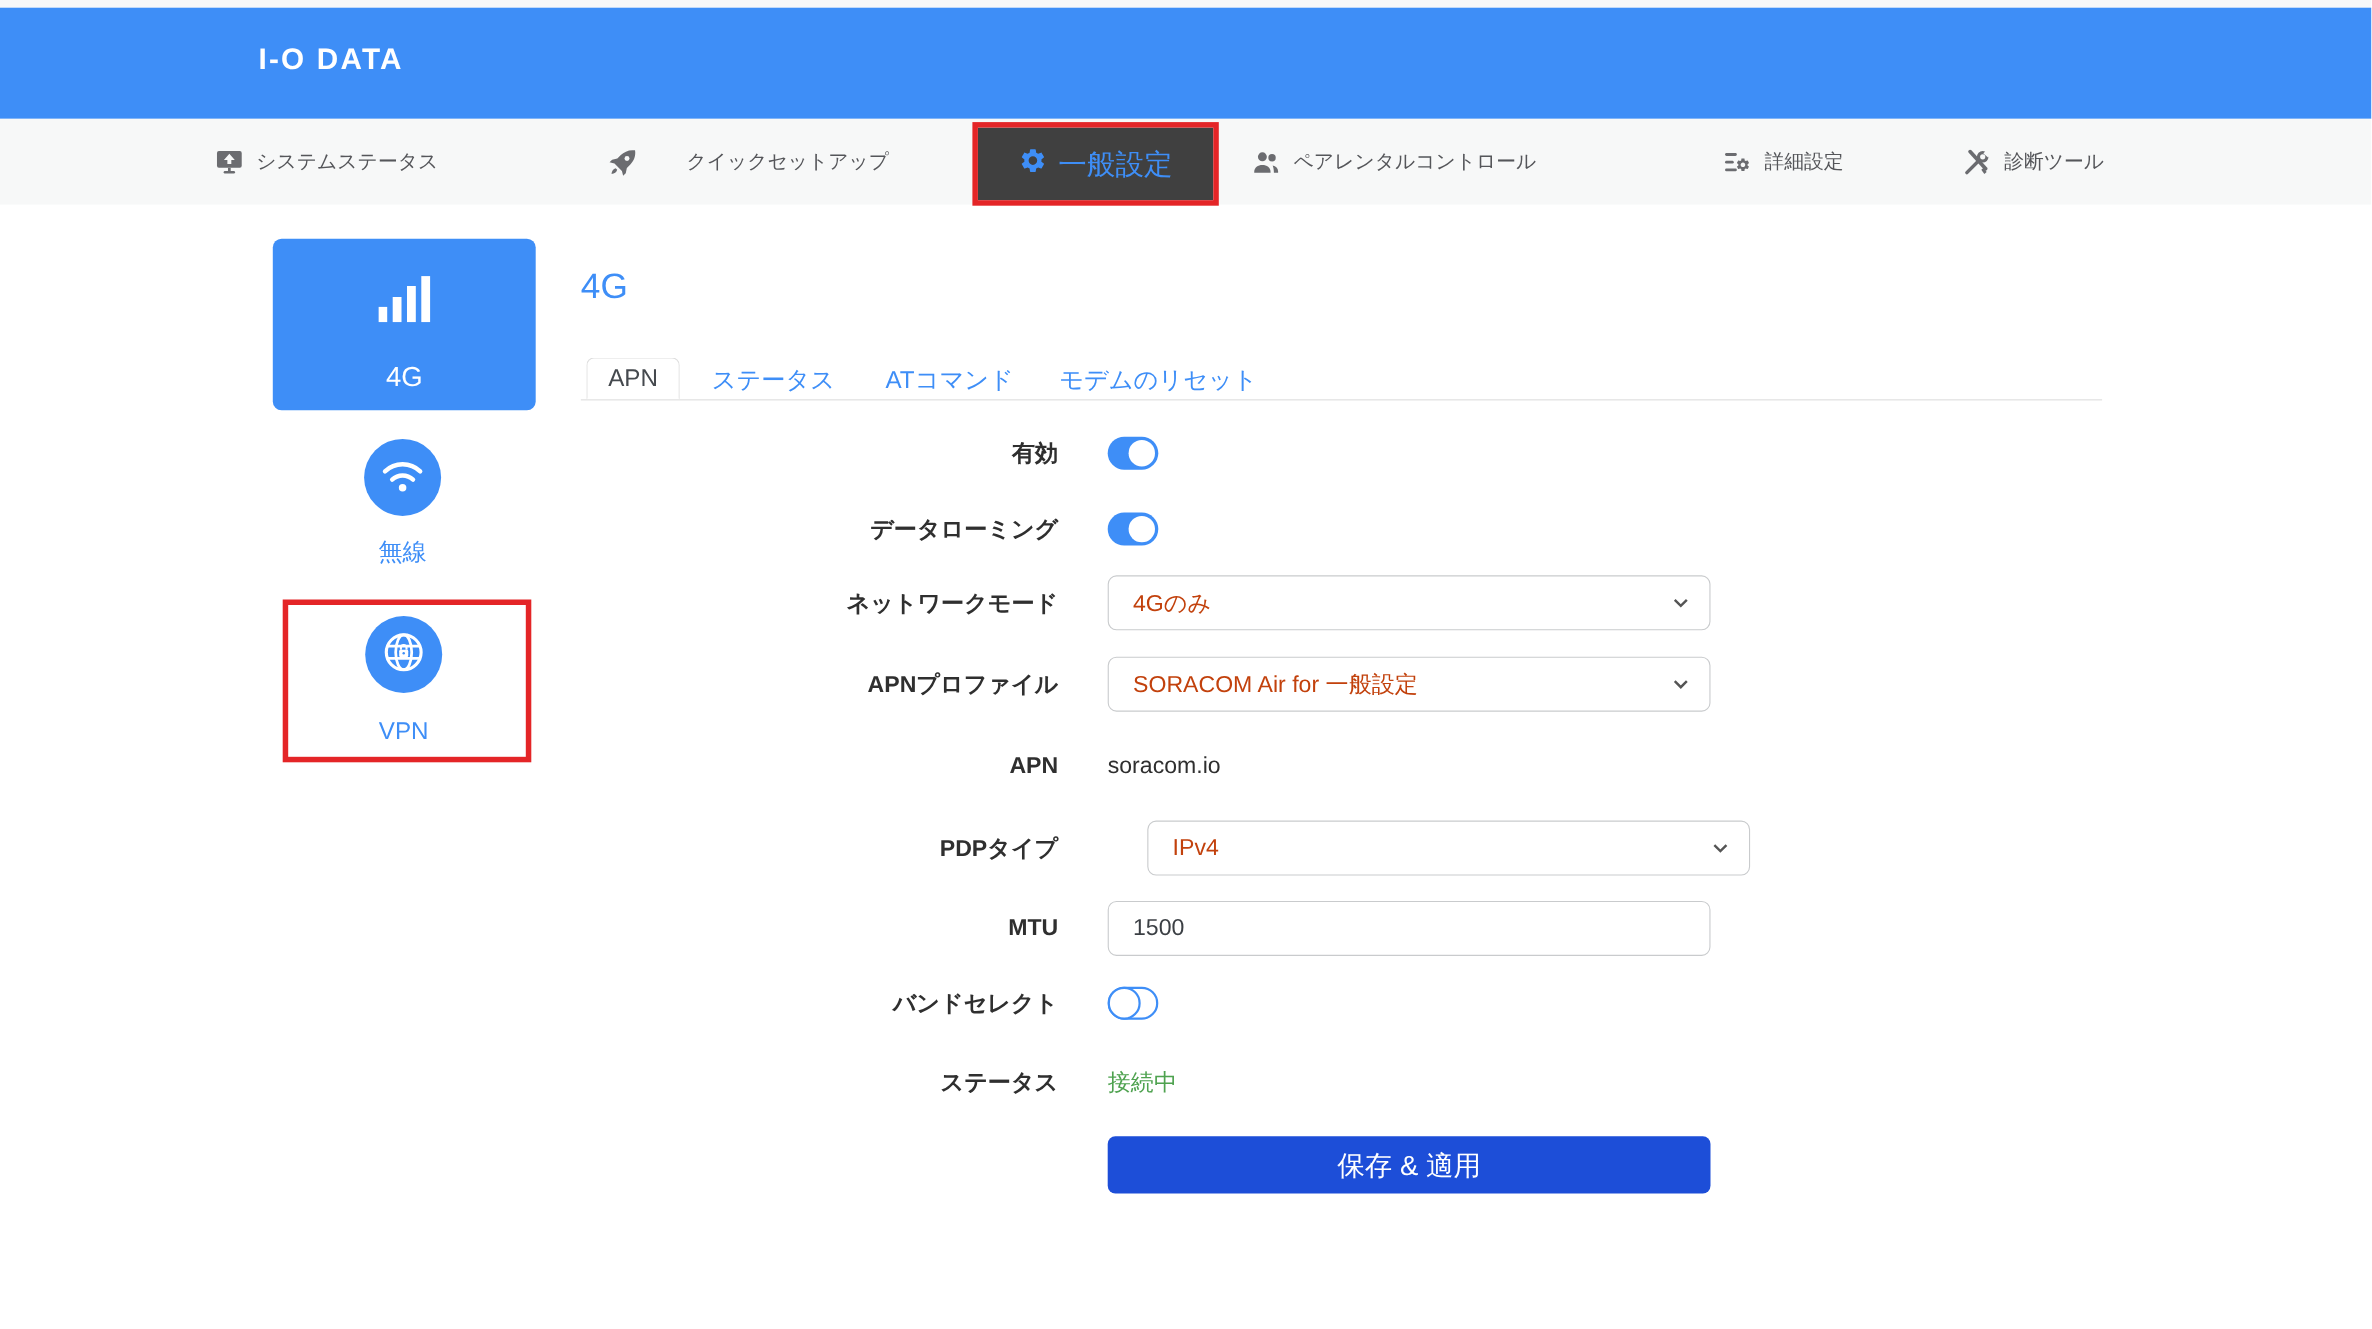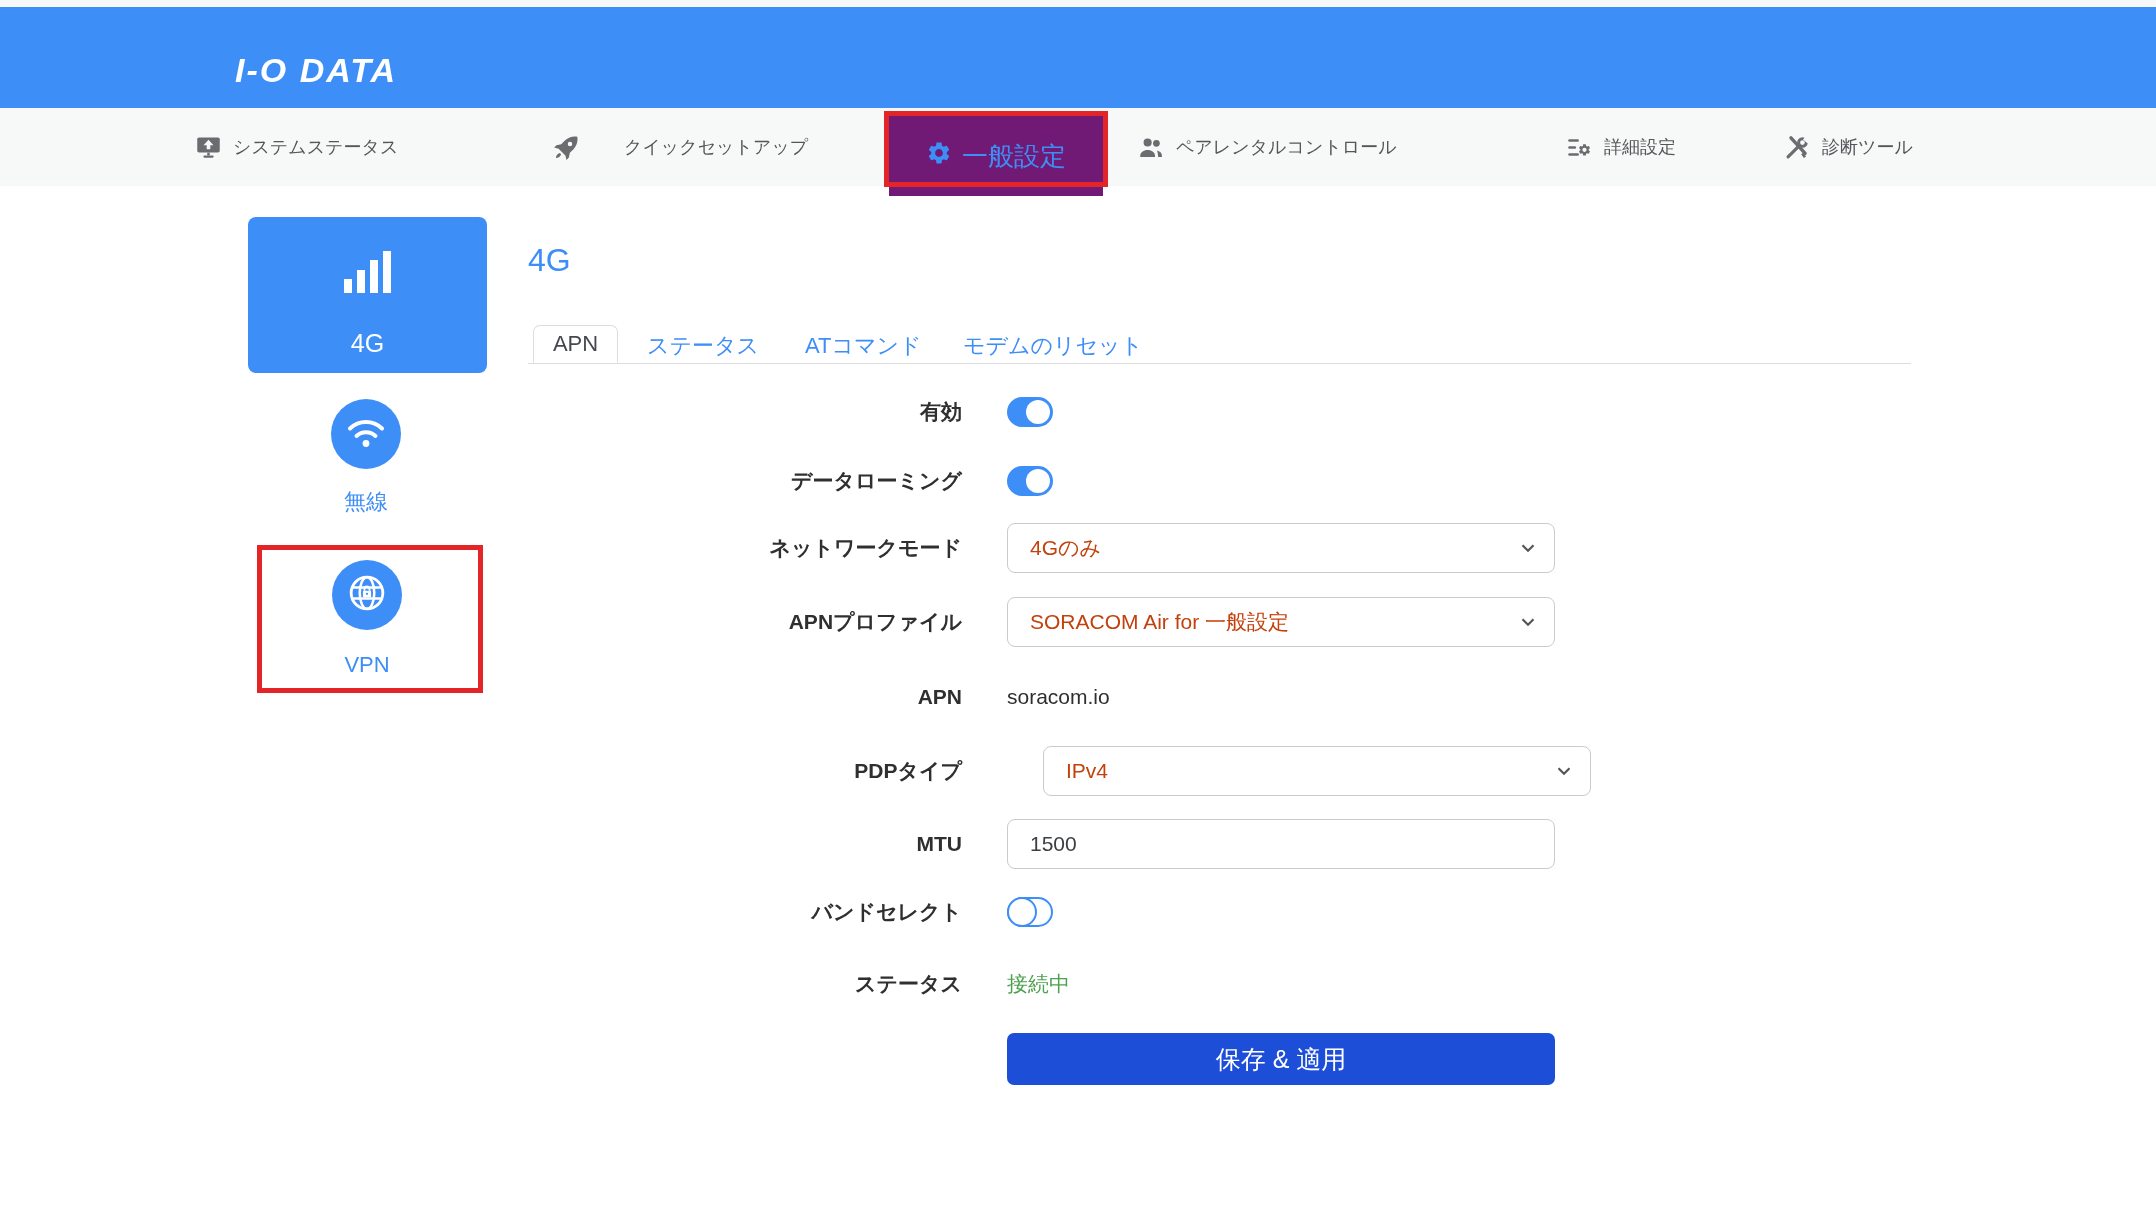--- a/index.html
+++ b/index.html
@@ -2,28 +2,28 @@
 <html><head>
 <meta charset="utf-8">
 <style>
   html,body{margin:0;padding:0;background:#fff;}
   #canvas{position:relative;width:2156px;height:1208px;background:#ffffff;overflow:hidden;
           font-family:"Liberation Sans","DejaVu Sans",sans-serif;color:#333;}
   
   .top-strip{position:absolute;left:0;top:0;width:2156px;height:7px;background:#f7f8f9;}
   
   .header{position:absolute;left:0;top:7px;width:2156px;height:101px;background:#3E8EF7;}
-  .logo{position:absolute;left:235px;top:44px;font-size:34px;font-weight:800;color:#ffffff;
-        letter-spacing:2px;font-style:italic;}
+  .logo{position:absolute;left:235px;top:32px;font-size:27px;font-weight:800;color:#ffffff;
+        letter-spacing:2px;}
   
   .navbar{position:absolute;left:0;top:108px;width:2156px;height:78px;background:#f7f8f8;}
   .nav-item{position:absolute;top:0;height:78px;display:flex;align-items:center;gap:11px;
             font-size:18px;color:#55565a;cursor:pointer;white-space:nowrap;}
   .nav-item svg{display:block;}
-  .nav-active-bg{position:absolute;left:889px;top:8px;width:214px;height:80px;background:#701a75;
+  .nav-active-bg{position:absolute;left:889px;top:8px;width:214px;height:66px;background:#404040;
             display:flex;align-items:center;justify-content:center;gap:10px;font-size:26px;color:#3E8EF7;cursor:pointer;}
   .annot{position:absolute;border:5px solid #E42527;box-sizing:border-box;pointer-events:none;}
   
   .tile-4g{position:absolute;left:248px;top:217px;width:239px;height:156px;background:#3E8EF7;
            border-radius:8px;cursor:pointer;}
   .tile-4g .sig{position:absolute;left:96px;top:34px;}
   .tile-4g .cap{position:absolute;left:0;top:112px;width:239px;text-align:center;color:#fff;font-size:25px;}
   .side-circle{position:absolute;width:70px;height:70px;border-radius:50%;background:#3E8EF7;
                display:flex;align-items:center;justify-content:center;cursor:pointer;}
   .side-label{position:absolute;width:70px;text-align:center;color:#3E8EF7;font-size:22px;cursor:pointer;}

